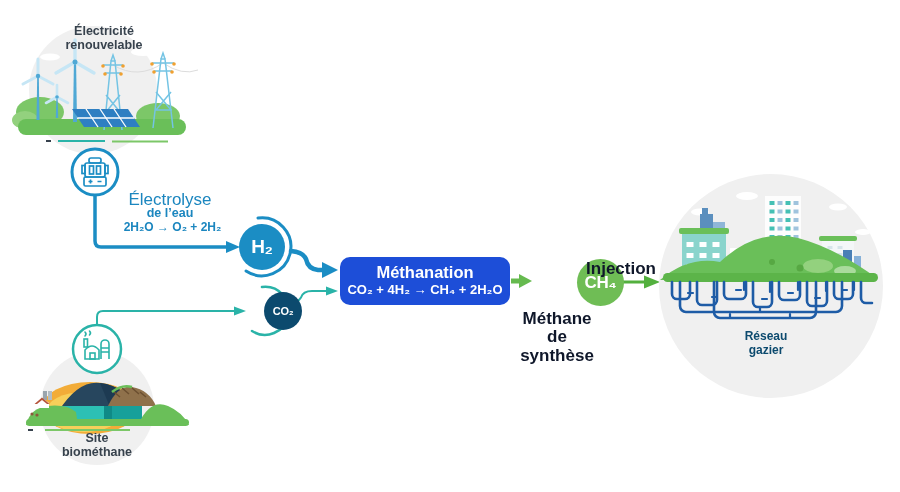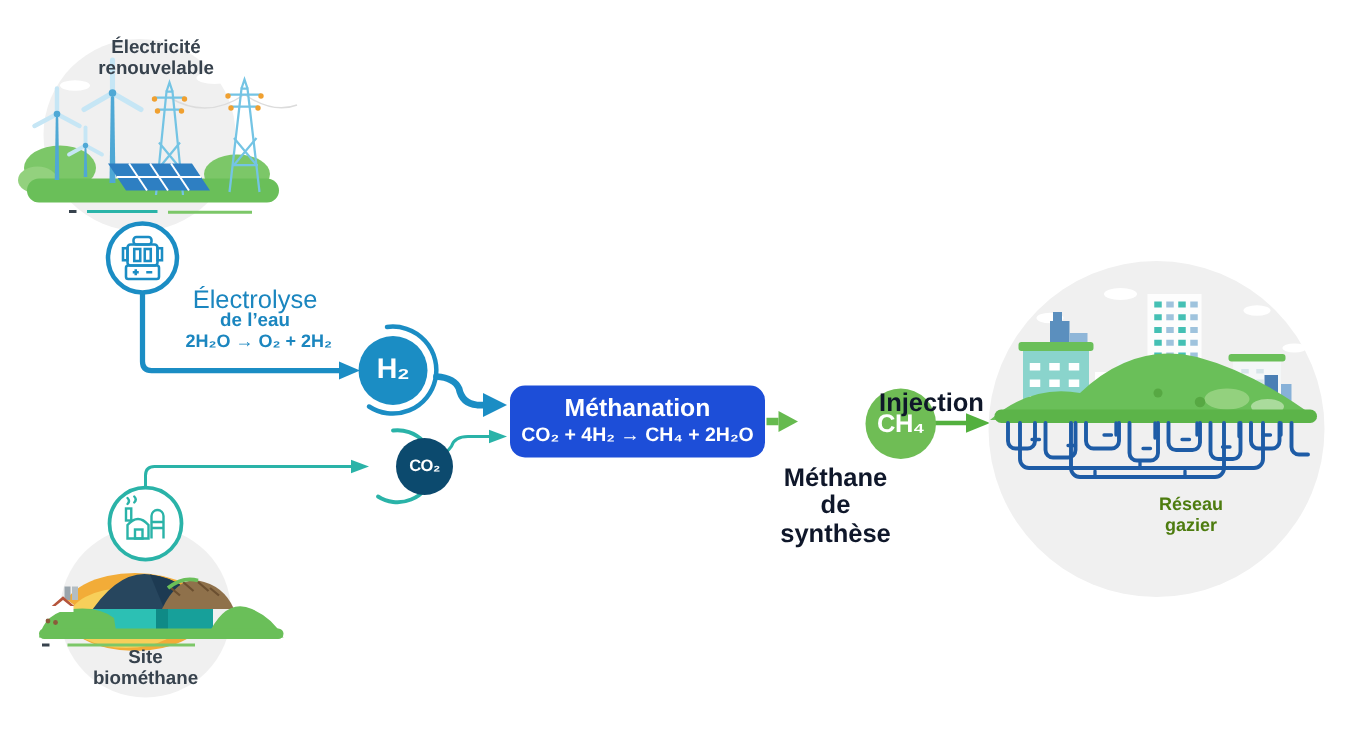--- a/index.html
+++ b/index.html
@@ -281,21 +281,21 @@
 
   <div class="badge ch4-badge">CH₄</div>
 
   <div class="abs ctr green-label" style="left:585px;top:260px;width:72px;">Injection</div>
 
   <div class="abs ctr green-label" style="left:512px;top:310px;width:90px;">
     <div>Méthane</div>
     <div>de synthèse</div>
   </div>
 
-  <div class="abs ctr" style="left:749px;top:329px;width:90px;color:#4d7c0f;font-size:12px;font-weight:600;line-height:1.18;">
+  <div class="abs ctr" style="left:721px;top:329px;width:90px;color:#0c4a6e;font-size:12px;font-weight:600;line-height:1.18;">
     <div>Réseau</div>
     <div>gazier</div>
   </div>
 
   <div class="abs ctr dark-label" style="left:42px;top:431px;width:110px;">
     <div>Site</div>
     <div>biométhane</div>
   </div>
 
 </div>

